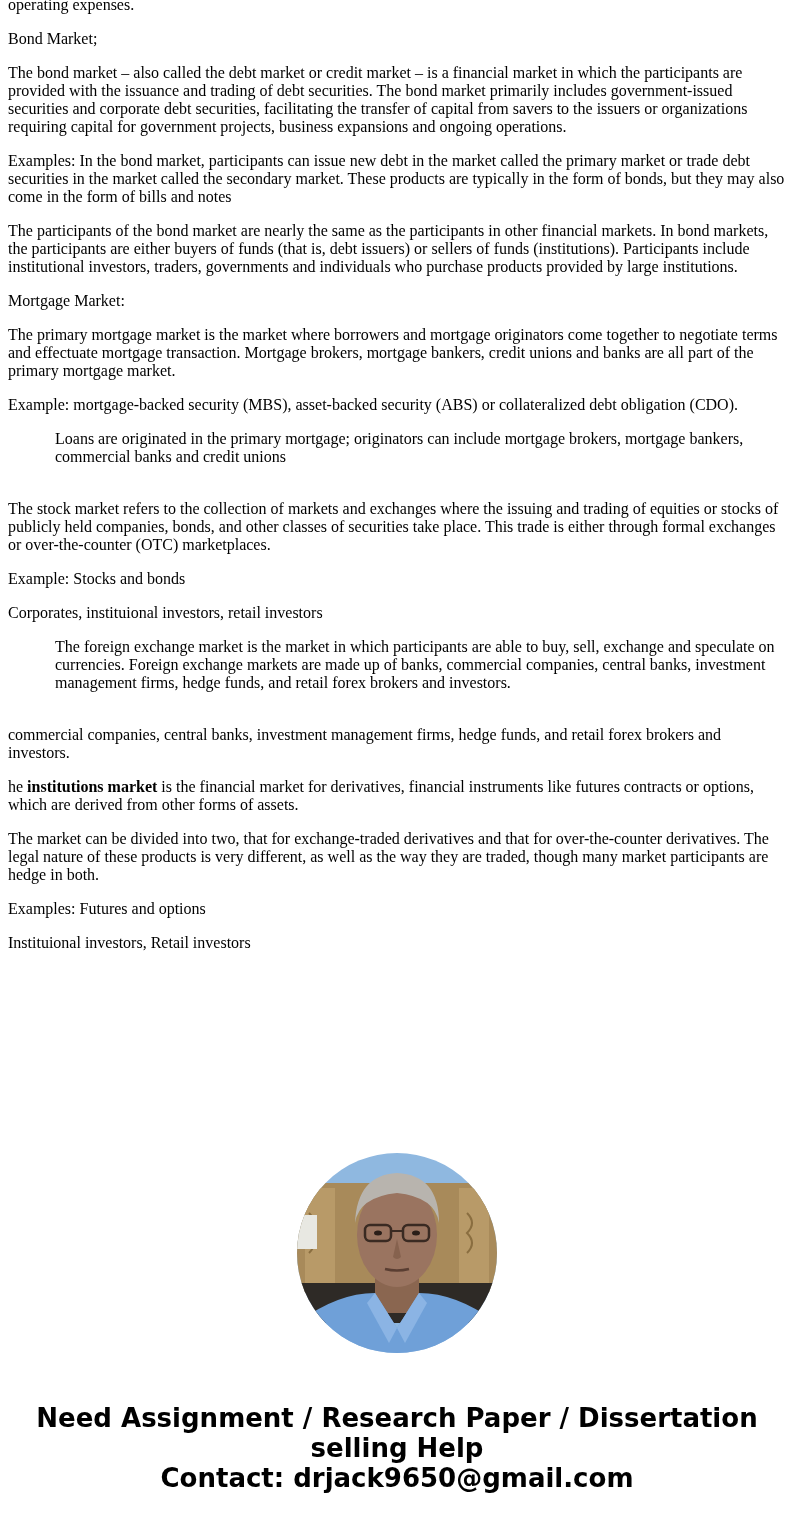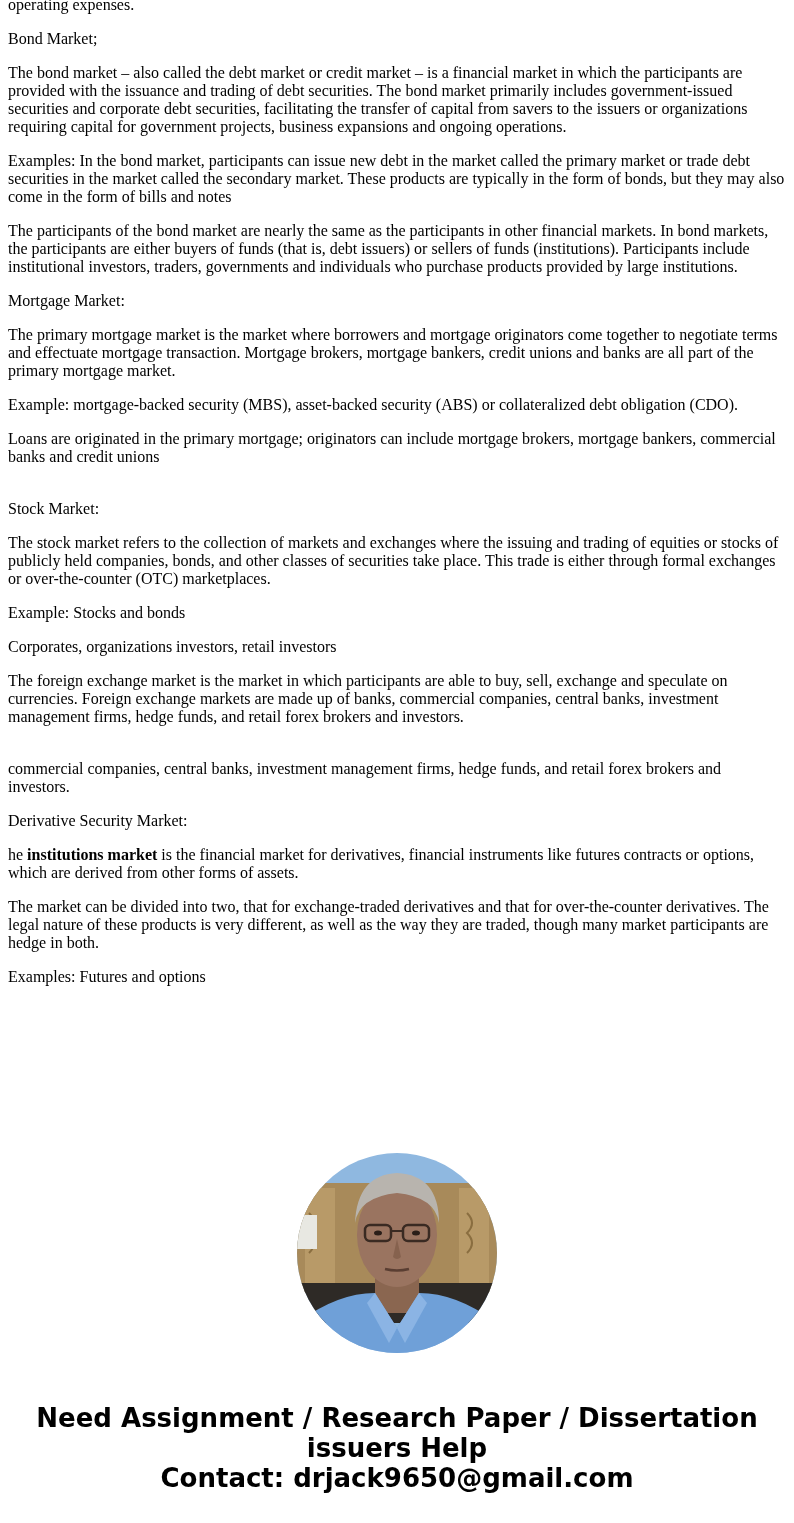--- a/index.html
+++ b/index.html
@@ -21,20 +21,21 @@
       position: absolute;
       left: 8px;
       top: -22px;
       width: 778px;
     }
     .content p {
       margin: 0 0 16px 0;
     }
     .content p.gap-lg {
       margin-bottom: 34px;
+      margin-left: 47px;
     }
     .avatar-wrap {
       position: absolute;
       left: 297px;
       top: 1153px;
       width: 200px;
       height: 200px;
       border-radius: 50%;
       overflow: hidden;
     }
@@ -62,32 +63,31 @@
   <p>Bond Market;</p>
   <p>The bond market – also called the debt market or credit market – is a financial market in which the participants are provided with the issuance and trading of debt securities. The bond market primarily includes government-issued securities and corporate debt securities, facilitating the transfer of capital from savers to the issuers or organizations requiring capital for government projects, business expansions and ongoing operations.</p>
   <p>Examples: In the bond market, participants can issue new debt in the market called the primary market or trade debt securities in the market called the secondary market. These products are typically in the form of bonds, but they may also come in the form of bills and notes</p>
   <p>The participants of the bond market are nearly the same as the participants in other financial markets. In bond markets, the participants are either buyers of funds (that is, debt issuers) or sellers of funds (institutions). Participants include institutional investors, traders, governments and individuals who purchase products provided by large institutions.</p>
 
   <p>Mortgage Market:</p>
   <p>The primary mortgage market is the market where borrowers and mortgage originators come together to negotiate terms and effectuate mortgage transaction. Mortgage brokers, mortgage bankers, credit unions and banks are all part of the primary mortgage market.</p>
   <p>Example: mortgage-backed security (MBS), asset-backed security (ABS) or collateralized debt obligation (CDO).</p>
   <p class="gap-lg">Loans are originated in the primary mortgage; originators can include mortgage brokers, mortgage bankers, commercial banks and credit unions</p>
 
-  <p>Stock Market:</p>
   <p>The stock market refers to the collection of markets and exchanges where the issuing and trading of equities or stocks of publicly held companies, bonds, and other classes of securities take place. This trade is either through formal exchanges or over-the-counter (OTC) marketplaces.</p>
   <p>Example: Stocks and bonds</p>
-  <p>Corporates, organizations investors, retail investors</p>
+  <p>Corporates, instituional investors, retail investors</p>
 
   <p class="gap-lg">The foreign exchange market is the market in which participants are able to buy, sell, exchange and speculate on currencies. Foreign exchange markets are made up of banks, commercial companies, central banks, investment management firms, hedge funds, and retail forex brokers and investors.</p>
   <p>commercial companies, central banks, investment management firms, hedge funds, and retail forex brokers and investors.</p>
 
-  <p>Derivative Security Market:</p>
   <p><span>he </span><b>institutions market</b><span> is the financial market for derivatives, financial instruments like futures contracts or options, which are derived from other forms of assets.</span></p>
   <p>The market can be divided into two, that for exchange-traded derivatives and that for over-the-counter derivatives. The legal nature of these products is very different, as well as the way they are traded, though many market participants are hedge in both.</p>
   <p>Examples: Futures and options</p>
+  <p>Instituional investors, Retail investors</p>
 </div>
 
 <div class="avatar-wrap" title="author-photo">
   <svg width="200" height="200" viewBox="0 0 200 200">
 
     <rect x="0" y="0" width="200" height="200" fill="#8fb8e0"></rect>
 
     <rect x="0" y="30" width="200" height="110" fill="#a88a5a"></rect>
     <rect x="8" y="35" width="30" height="100" fill="#b89a68"></rect>
     <rect x="162" y="35" width="30" height="100" fill="#b89a68"></rect>
@@ -116,15 +116,15 @@
     <ellipse cx="119" cy="80" rx="4" ry="2.5" fill="#2a1e18"></ellipse>
 
     <path d="M100 86 L96 104 Q100 108 104 104 Z" fill="#86624e"></path>
 
     <path d="M88 116 Q100 119 112 116" stroke="#5a3e32" stroke-width="2.5" fill="none"></path>
   </svg>
 </div>
 
 <div class="cta">
   <div>Need Assignment / Research Paper / Dissertation</div>
-  <div>issuers Help</div>
+  <div>selling Help</div>
   <div>Contact: drjack9650@gmail.com</div>
 </div>
 
 </body></html>

